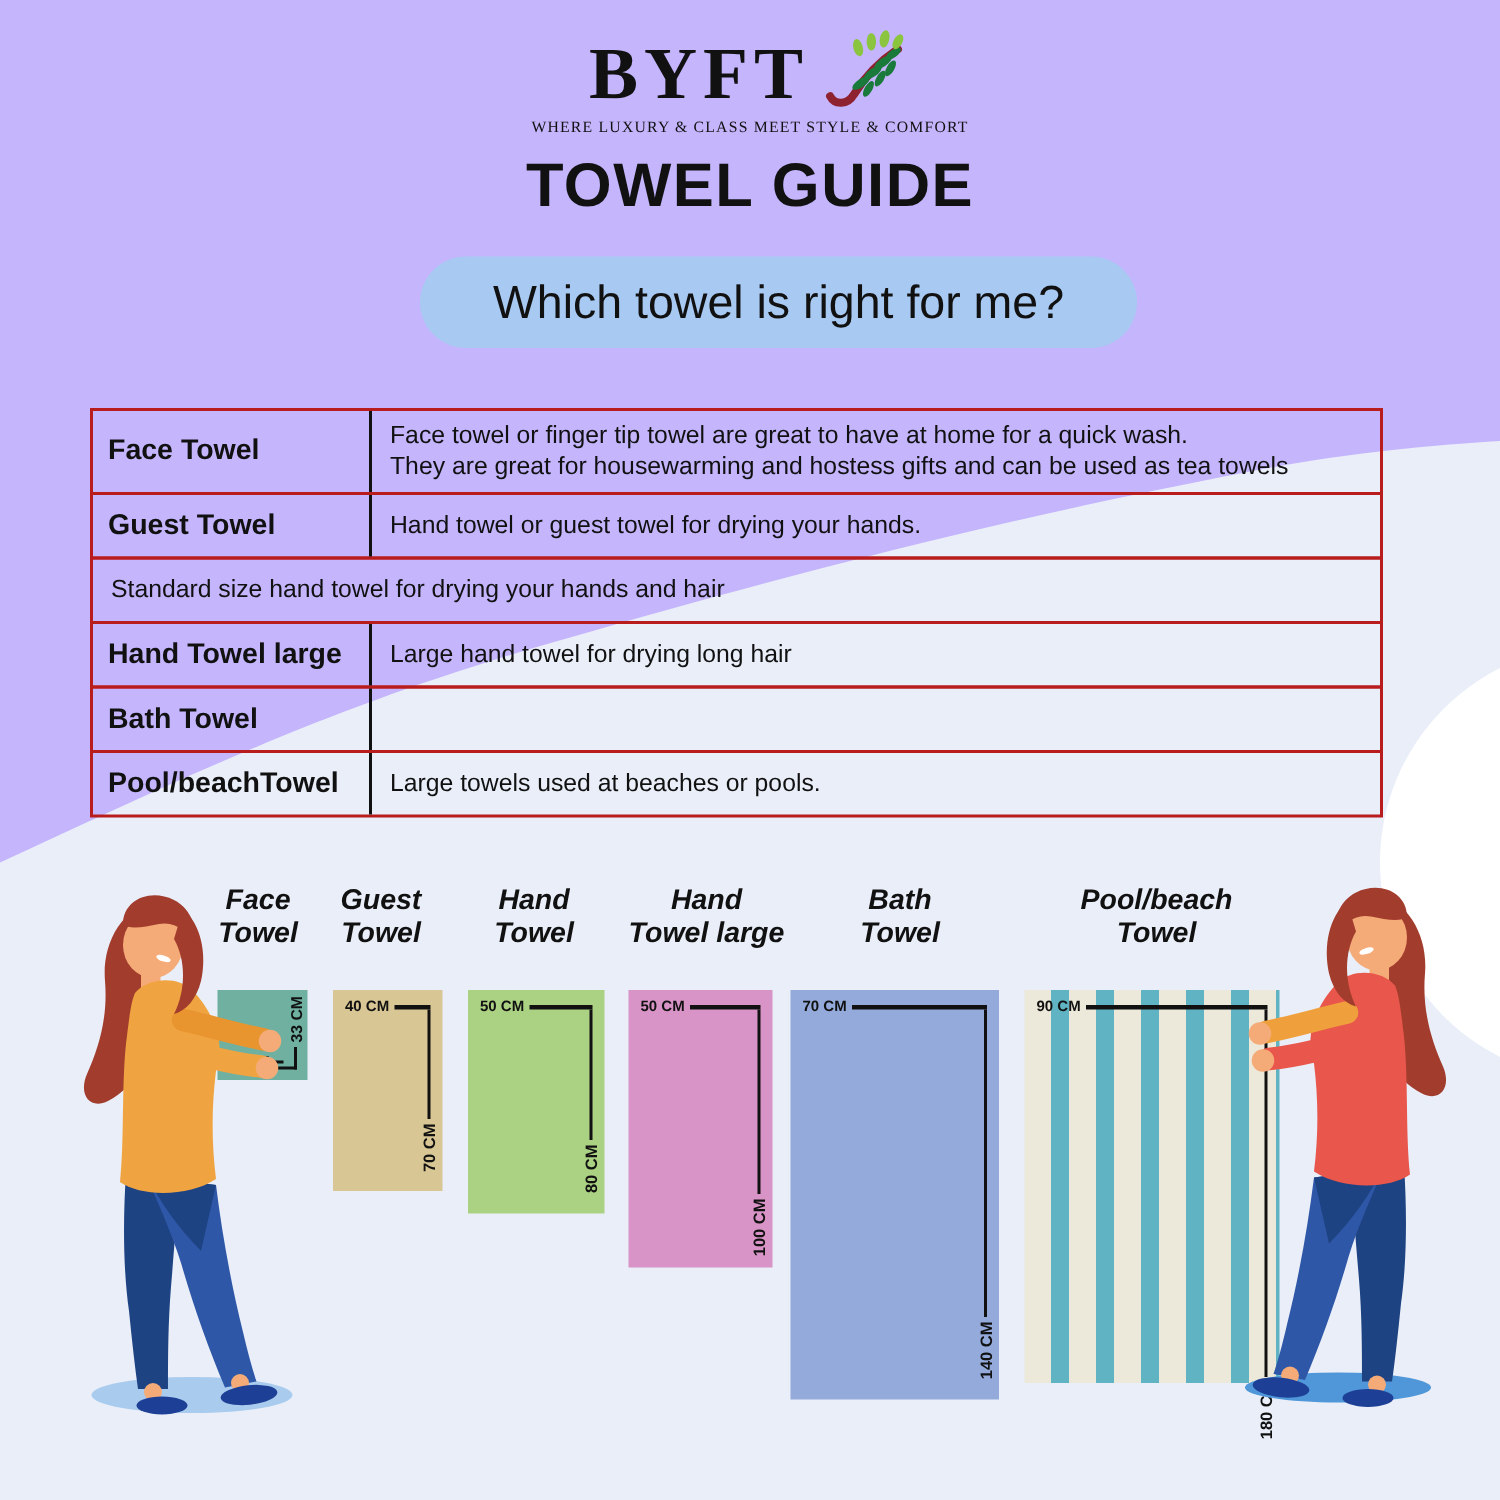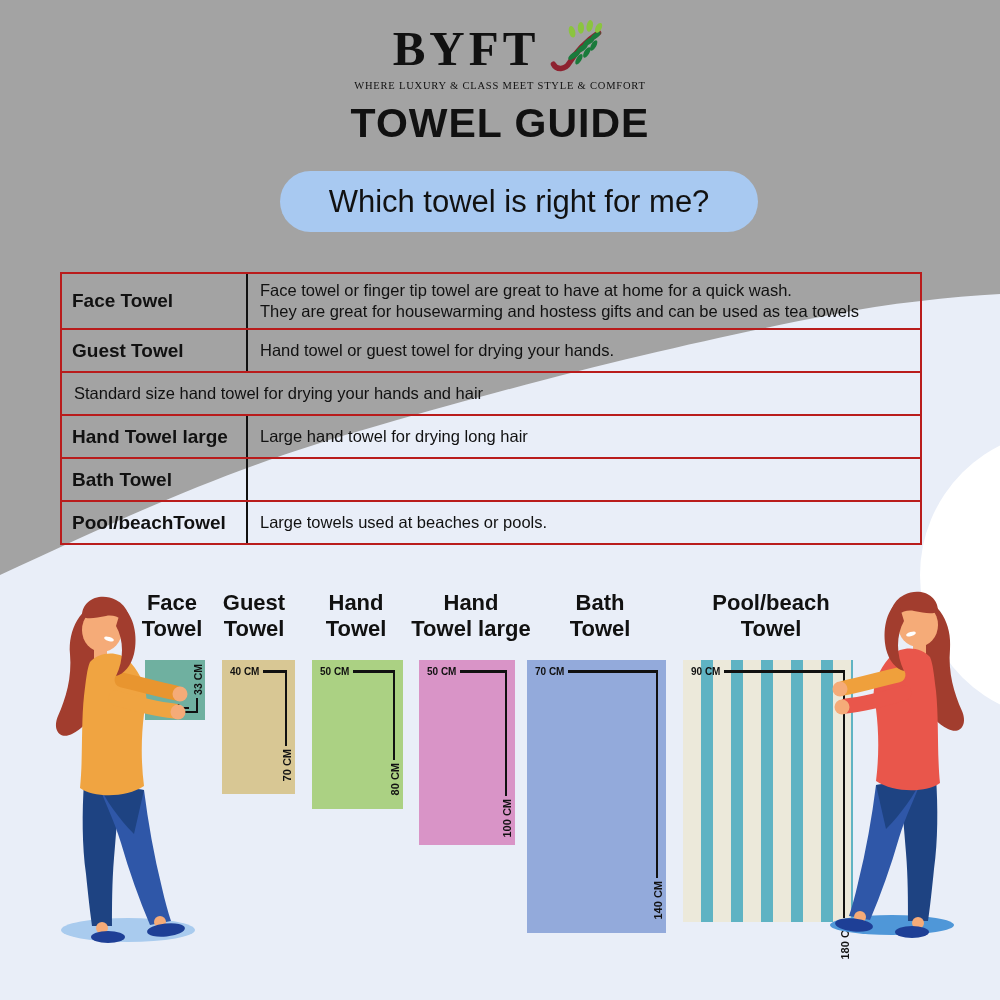--- a/index.html
+++ b/index.html
@@ -1,16 +1,16 @@
 <!DOCTYPE html>
 <html><head>
 <meta charset="utf-8">
 <style>
   html,body{margin:0;padding:0;}
-  .page{position:relative;width:1000px;height:1000px;background:#a3a3a3;overflow:hidden;
+  .page{position:relative;width:1000px;height:1000px;background:#c4b5fd;overflow:hidden;
         font-family:"Liberation Sans","DejaVu Sans",sans-serif;color:#111;}
   .bg{position:absolute;inset:0;z-index:0;}
 
   
   .brand-row{position:absolute;top:20px;left:0;width:100%;display:flex;justify-content:center;align-items:flex-start;gap:6px;z-index:2;}
   .brand-name{font-family:"Liberation Serif","DejaVu Serif",serif;font-weight:bold;font-size:49px;letter-spacing:4px;line-height:1;margin-top:4px;}
   .leaf{width:62px;height:54px;}
   .tagline{position:absolute;top:80px;left:0;width:100%;text-align:center;
            font-family:"Liberation Serif","DejaVu Serif",serif;font-size:10.5px;letter-spacing:0.8px;z-index:2;}
   .page-title{position:absolute;top:100px;left:0;width:100%;text-align:center;
@@ -23,21 +23,21 @@
   .guide-table{position:absolute;left:60px;top:272px;width:862px;z-index:2;}
   .trow{display:flex;border:2px solid #b91c1c;margin-top:-2px;}
   .trow:first-child{margin-top:0;}
   .tlabel{width:174px;flex:none;border-right:2.5px solid #111;display:flex;align-items:center;
           padding-left:10px;font-weight:bold;font-size:19px;}
   .tdesc{flex:1;display:flex;flex-direction:column;justify-content:center;padding-left:12px;font-size:16.5px;line-height:1.3;}
   .row-tall{height:54px;}
   .row-std{height:41px;}
 
   
-  .towel-head{position:absolute;text-align:center;font-weight:bold;font-size:22px;line-height:1.18;z-index:2;}
+  .towel-head{position:absolute;text-align:center;font-weight:bold;font-size:19px;line-height:1.18;z-index:2;font-style:italic;}
   .th-face{left:130px;top:590px;width:84px;}
   .th-guest{left:212px;top:590px;width:84px;}
   .th-hand{left:314px;top:590px;width:84px;}
   .th-hand-large{left:408px;top:590px;width:126px;}
   .th-bath{left:558px;top:590px;width:84px;}
   .th-pool{left:708px;top:590px;width:126px;}
   .towel-head span{display:block;}
 
   .towel{position:absolute;z-index:1;}
   #t-face{left:145px;top:660px;width:60px;height:60px;}

